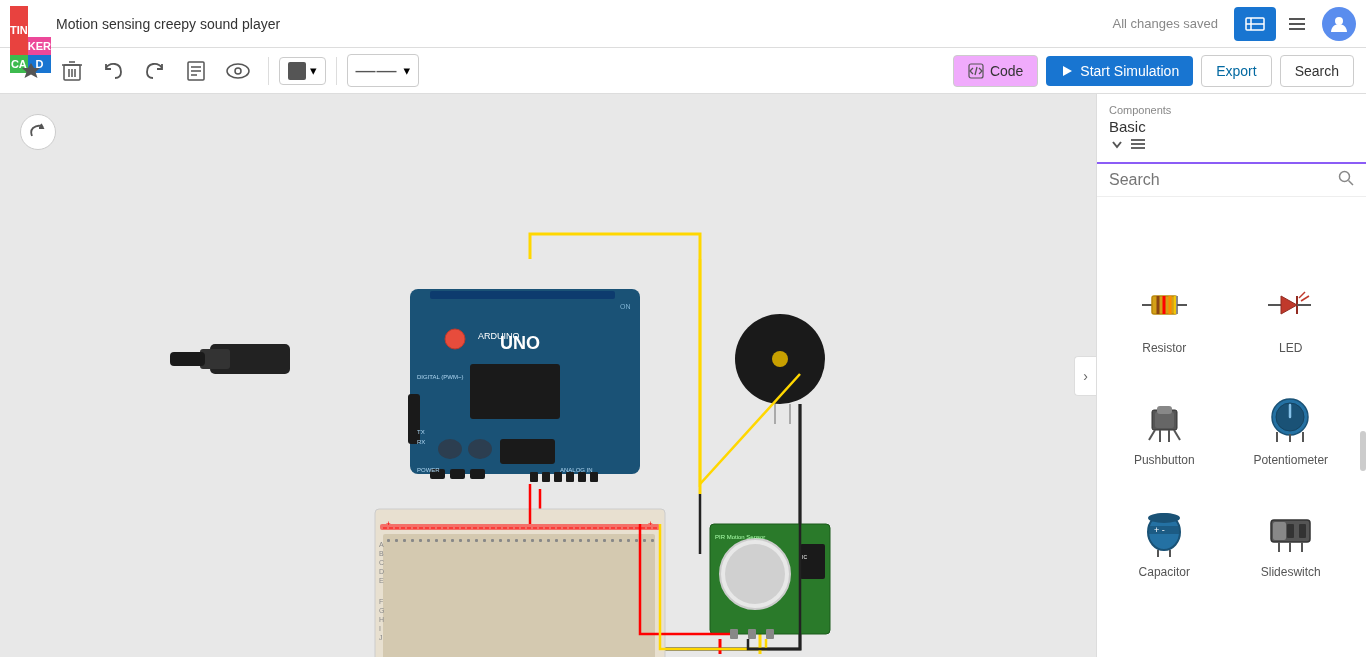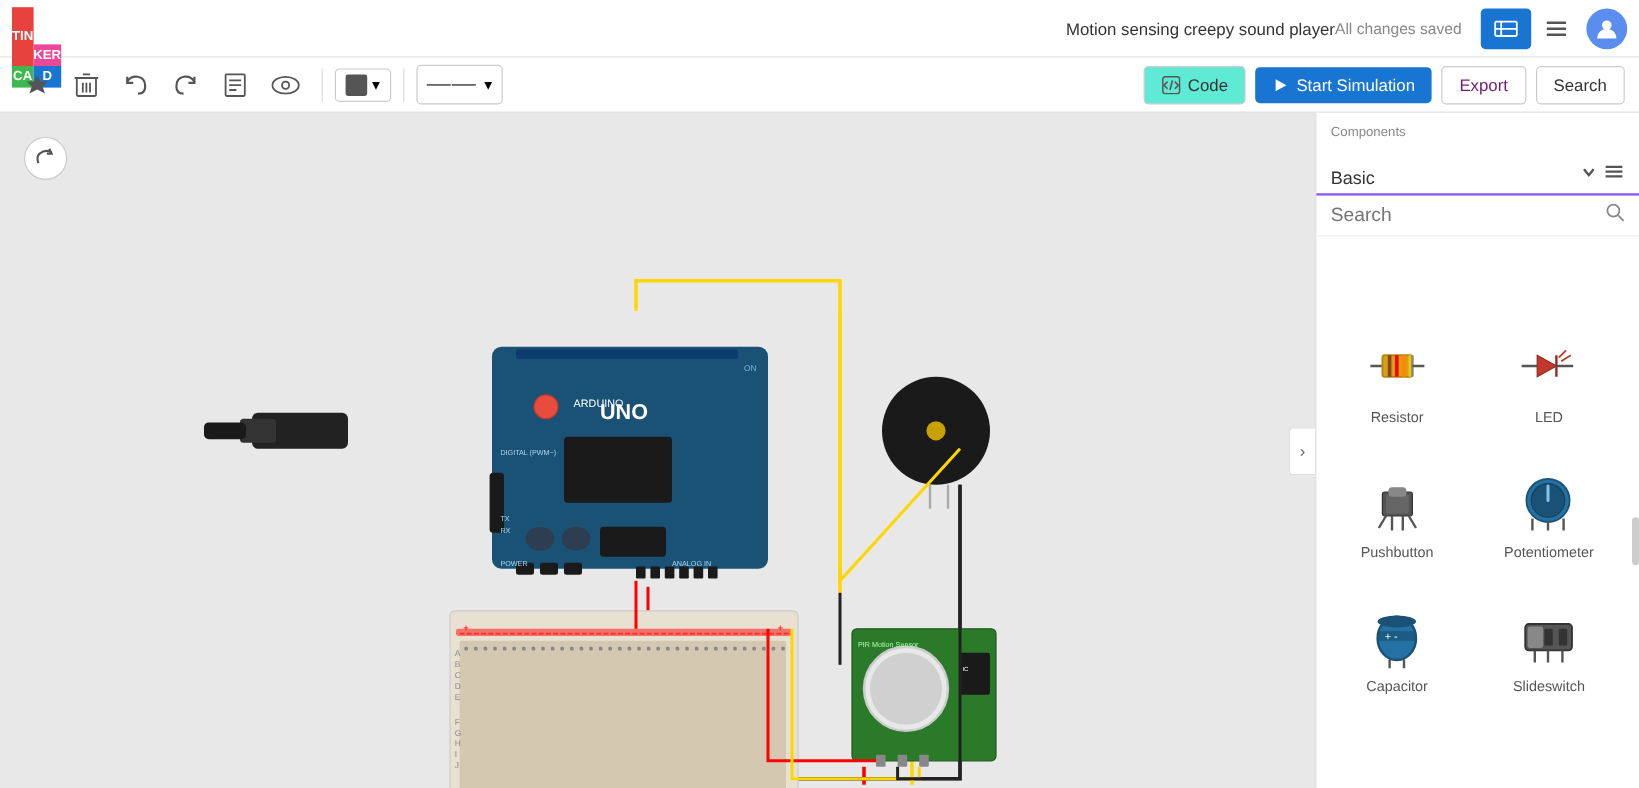--- a/index.html
+++ b/index.html
@@ -4,21 +4,20 @@
   <style>
     * { box-sizing: border-box; margin: 0; padding: 0; }
     body { font-family: 'Segoe UI', Arial, sans-serif; background: #e8e8e8; width: 1366px; height: 657px; overflow: hidden; }
 
     
     #topbar {
       display: flex; align-items: center;
       background: #fff; height: 48px;
       border-bottom: 1px solid #ddd;
       padding: 0 10px;
-      text-align: right;
     }
     #logo {
       display: grid; grid-template-columns: 1fr 1fr; grid-template-rows: 1fr 1fr;
       width: 36px; height: 36px; margin-right: 10px; flex-shrink: 0;
       font-weight: bold; font-size: 11px; line-height: 18px;
     }
     .logo-cell { display: flex; align-items: center; justify-content: center; color: #fff; font-weight: 900; font-size: 11px; }
     .logo-tin { background: #e8423f; }
     .logo-ker { background: #ec4899; margin-top: 31px; }
     .logo-ca  { background: #3dba4e; }
@@ -54,23 +53,23 @@
       display: flex; align-items: center; border: 1px solid #ccc;
       border-radius: 4px; padding: 4px 8px; background: none; cursor: pointer;
       font-size: 13px; gap: 4px;
     }
     .shape-box { width: 18px; height: 18px; background: #555; border-radius: 2px; }
     .toolbar-right { margin-left: auto; display: flex; align-items: center; gap: 8px; }
     .action-btn {
       display: flex; align-items: center; gap: 6px;
       padding: 7px 14px; border-radius: 4px; border: none; cursor: pointer; font-size: 14px; font-weight: 500;
     }
-    .btn-code { background: #5eead4; border: 1px solid #ccc; color: #333; }
+    .btn-code { background: #f0abfc; border: 1px solid #ccc; color: #333; }
     .btn-simulate { background: #1875d1; color: #fff; }
-    .btn-export { background: #fff; border: 1px solid #ccc; color: #701a75; }
+    .btn-export { background: #fff; border: 1px solid #ccc; color: #0369a1; }
     .btn-share { background: #fff; border: 1px solid #ccc; color: #333; }
 
     
     #main { display: flex; height: calc(657px - 94px); }
 
     
     #canvas-area {
       flex: 1; background: #e8e8e8; position: relative; overflow: hidden;
     }
 
@@ -104,22 +103,23 @@
       border-left: 1px solid #ddd;
       display: flex; flex-direction: column;
     }
 
     #components-header {
       padding: 10px 12px 4px;
       border-bottom: 2px solid #8b5cf6;
     }
     .comp-label { font-size: 11px; color: #888; }
     .comp-selector-row {
-      display: flex; align-items: flex-end; justify-content: space-between;
-      margin-top: 18px;
+      display: flex; align-items: flex-start; justify-content: space-between;
+      margin-top: 2px;
+      flex-direction: column;
     }
     .comp-selector-text { font-size: 15px; color: #333; font-weight: 500; }
     .comp-dropdown-btn {
       background: none; border: none; cursor: pointer; font-size: 18px; color: #555;
     }
     .comp-list-btn {
       background: none; border: none; cursor: pointer; font-size: 18px; color: #555;
     }
 
     #search-box {

